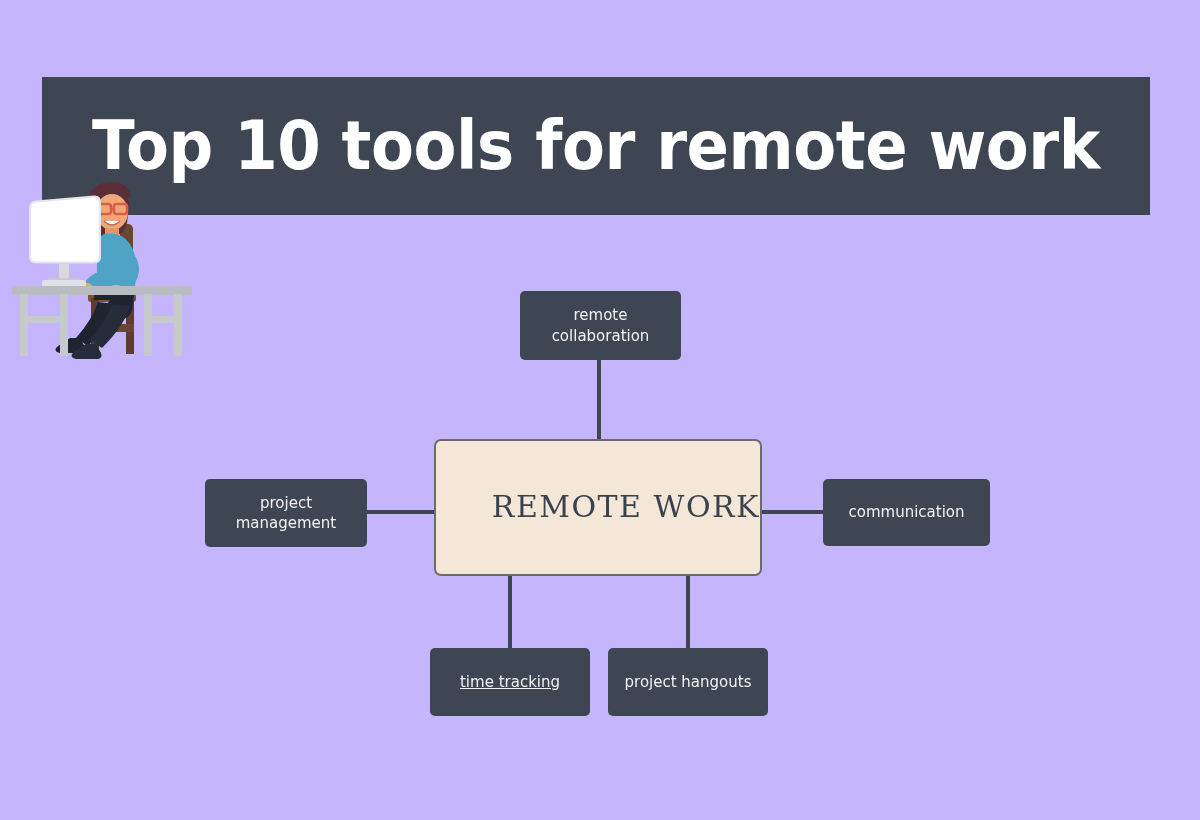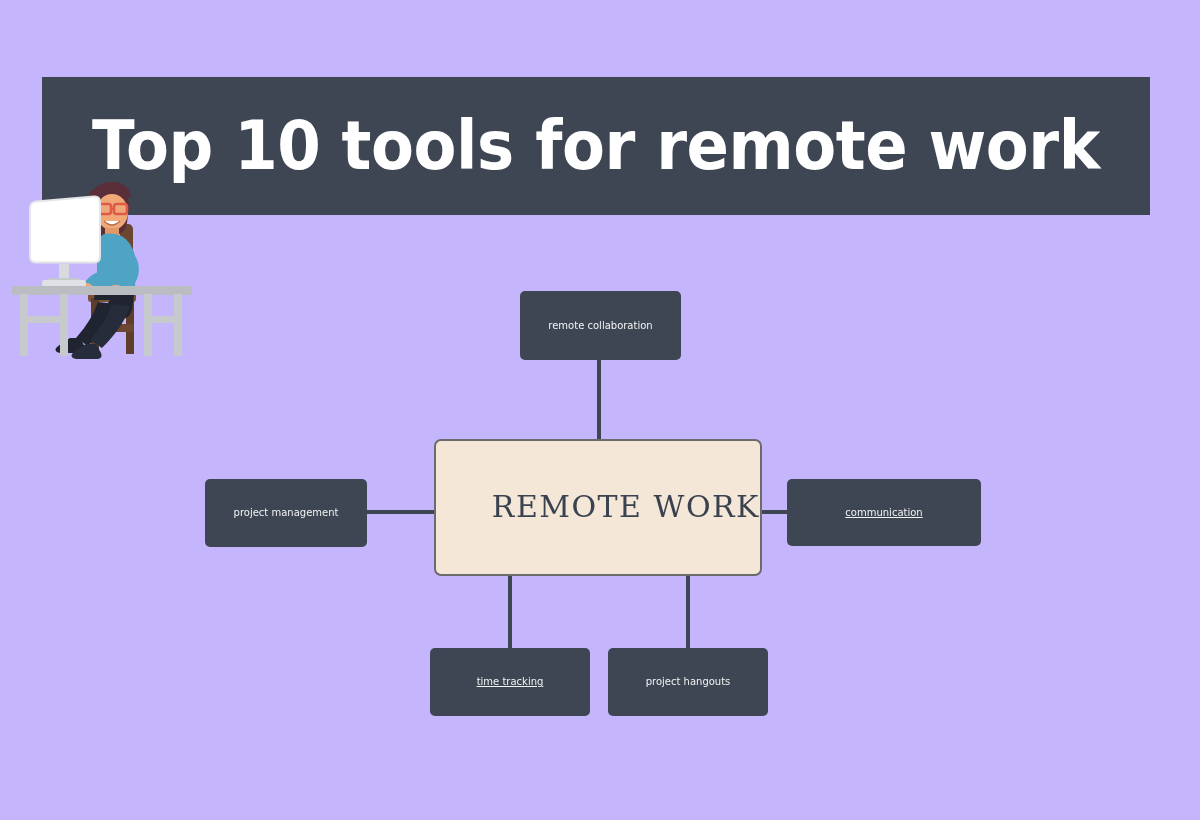--- a/index.html
+++ b/index.html
@@ -69,21 +69,21 @@
     position: absolute;
     box-sizing: border-box;
     display: flex;
     align-items: center;
     justify-content: center;
     text-align: center;
     background: #3e4653;
     color: #f2f2f2;
     border-radius: 5px;
     font-family: "DejaVu Sans", sans-serif;
-    font-size: 10px;
+    font-size: 15px;
     line-height: 1.35;
     padding: 4px 10px;
   }
 
   #node-center {
     position: absolute;
     box-sizing: border-box;
     display: flex;
     align-items: center;
     justify-content: flex-end;
@@ -99,21 +99,21 @@
     line-height: 1.35;
     left: 434px;
     top: 439px;
     width: 328px;
     height: 137px;
   }
 
   
   #node-remote-collaboration { left: 520px; top: 291px; width: 161px; height: 69px; }
   #node-project-management   { left: 205px; top: 479px; width: 162px; height: 68px; }
-  #node-communication        { left: 787px; top: 479px; width: 194px; height: 67px; text-decoration: underline; }
+  #node-communication        { left: 823px; top: 479px; width: 167px; height: 67px; }
   #node-time-tracking        { left: 430px; top: 648px; width: 160px; height: 68px; text-decoration: underline; }
   #node-virtual-hangouts     { left: 608px; top: 648px; width: 160px; height: 68px; }
 
   
   #conn-top     { left: 597px; top: 360px;  width: 4px;  height: 80px; }
   #conn-left    { left: 366px; top: 510px;  width: 70px; height: 4px; }
   #conn-right   { left: 760px; top: 510px;  width: 72px; height: 4px; }
   #conn-bottom-left  { left: 508px; top: 574px; width: 4px; height: 76px; }
   #conn-bottom-right { left: 686px; top: 574px; width: 4px; height: 76px; }
 </style>

